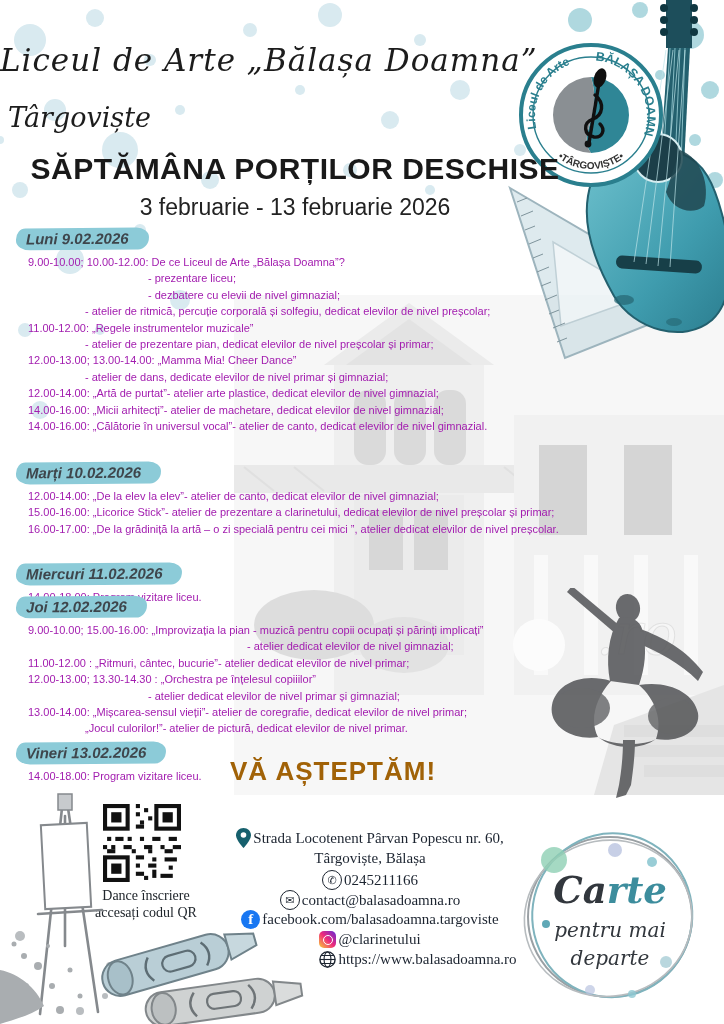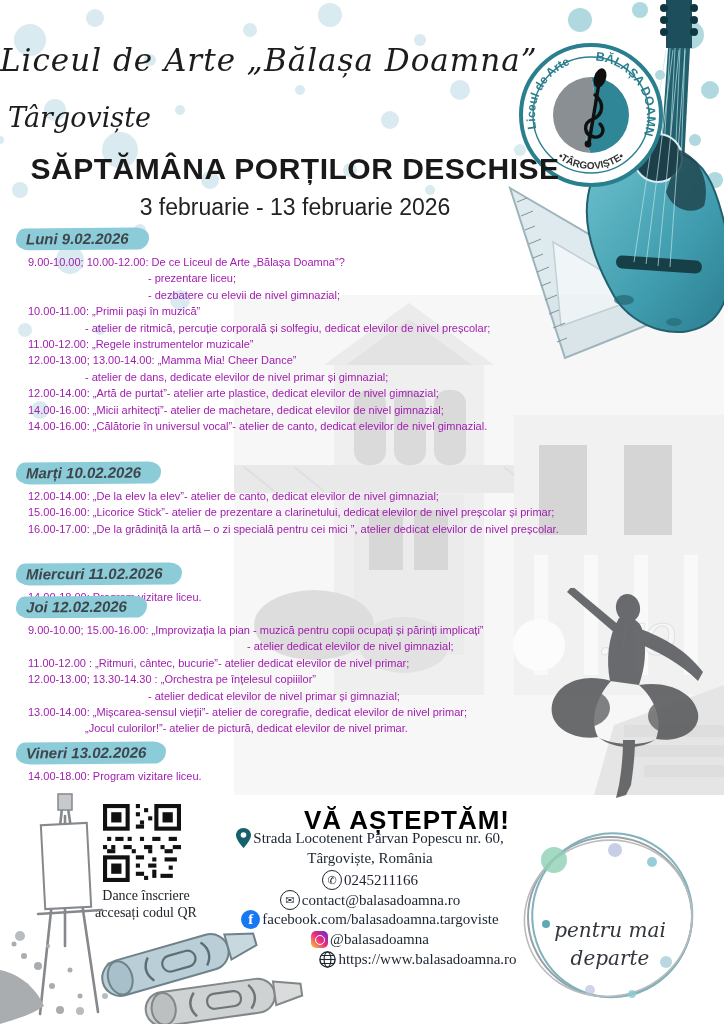--- a/index.html
+++ b/index.html
@@ -24,22 +24,22 @@
             transform:rotate(-.4deg);
             font-style:italic;font-weight:bold;font-size:15px;color:#3e464c;}
   .lines{margin-top:4px;}
   .sline{font-size:11px;line-height:16.4px;color:#a21caf;white-space:nowrap;}
   .ind0{margin-left:28px;}
   .ind1{margin-left:85px;}
   .ind2{margin-left:148px;}
   .ind3{margin-left:247px;}
 
   
-  #footer-heading{position:absolute;top:805px;left:230px;width:280px;text-align:right;
-                  font-size:26px;font-weight:bold;color:#000000;letter-spacing:1px;}
+  #footer-heading{position:absolute;top:756px;left:230px;width:280px;text-align:left;
+                  font-size:26px;font-weight:bold;color:#a16207;letter-spacing:1px;}
   .contact{position:absolute;left:210px;width:320px;display:flex;justify-content:center;
            align-items:center;gap:2px;font-family:"Liberation Serif",serif;
            font-size:15px;color:#1c2430;white-space:nowrap;}
   .circle-ico{display:inline-flex;align-items:center;justify-content:center;
               width:18px;height:18px;border:1.4px solid #1c2430;border-radius:50%;
               font-size:11px;line-height:1;color:#1c2430;flex:0 0 auto;}
   .fb-ico{display:inline-flex;align-items:center;justify-content:center;width:19px;height:19px;
           border-radius:50%;background:#1877f2;color:#fff;font-weight:bold;
           font-family:"Liberation Serif",serif;font-size:15px;flex:0 0 auto;}
   .ig-ico{display:inline-flex;align-items:center;justify-content:center;width:17px;height:17px;
@@ -255,23 +255,23 @@
   <div id="school-city" class="script-line">Târgoviște</div>
   <div id="main-title">SĂPTĂMÂNA PORȚILOR DESCHISE</div>
   <div id="date-range">3 februarie - 13 februarie 2026</div>
 
   <div class="day-section" style="top:228px;">
     <span class="day-pill">Luni 9.02.2026</span>
     <div class="lines">
         <div class="sline ind0">9.00-10.00; 10.00-12.00: De ce Liceul de Arte „Bălașa Doamna”?</div>
         <div class="sline ind2">- prezentare liceu;</div>
         <div class="sline ind2">- dezbatere cu elevii de nivel gimnazial;</div>
-        <div class="sline ind0">10.00-11.00: „Primii pași în muzică”</div>
         <div class="sline ind1">- atelier de ritmică, percuție corporală și solfegiu, dedicat elevilor de  nivel preșcolar;</div>
         <div class="sline ind0">11.00-12.00: „Regele instrumentelor muzicale”</div>
+        <div class="sline ind1">- atelier de prezentare pian, dedicat elevilor de nivel preșcolar și primar;</div>
         <div class="sline ind0">12.00-13.00; 13.00-14.00: „Mamma Mia! Cheer Dance”</div>
         <div class="sline ind1">- atelier de dans, dedicate elevilor de nivel primar și gimnazial;</div>
         <div class="sline ind0">12.00-14.00: „Artă de purtat”- atelier arte plastice, dedicat elevilor de nivel gimnazial;</div>
         <div class="sline ind0">14.00-16.00: „Micii arhitecți”- atelier de machetare, dedicat elevilor de nivel gimnazial;</div>
         <div class="sline ind0">14.00-16.00: „Călătorie în universul vocal”- atelier de canto, dedicat elevilor de nivel gimnazial.</div>
       </div>
   </div>
   <div class="day-section" style="top:462px;">
     <span class="day-pill">Marți 10.02.2026</span>
     <div class="lines">
@@ -308,39 +308,39 @@
   <div id="footer-heading">VĂ AȘTEPTĂM!</div>
 
   <div class="contact" style="top:828px;">
     <svg width="15" height="20" viewBox="0 0 15 20">
       <path d="M7.5 0 C3.3 0 0 3.2 0 7.2 C0 12 7.5 20 7.5 20 C7.5 20 15 12 15 7.2 C15 3.2 11.7 0 7.5 0 Z" fill="#16606d"></path>
       <circle cx="7.5" cy="7" r="2.8" fill="#ffffff"></circle>
     </svg>
     <span>Strada Locotenent Pârvan Popescu nr. 60,</span>
   </div>
   <div class="contact" style="top:850px;">
-    <span>Târgoviște, România</span>
+    <span>Târgoviște, Bălașa</span>
   </div>
   <div class="contact" style="top:870px;">
     <span class="circle-ico">✆</span>
     <span>0245211166</span>
   </div>
   <div class="contact" style="top:890px;">
     <span class="circle-ico">✉</span>
     <span>contact@balasadoamna.ro</span>
   </div>
   <div class="contact" style="top:910px;">
     <span class="fb-ico">f</span>
     <span>facebook.com/balasadoamna.targoviste</span>
   </div>
   <div class="contact" style="top:931px;">
     <span class="ig-ico">
         <span></span>
       </span>
-    <span>@balasadoamna</span>
+    <span>@clarinetului</span>
   </div>
   <div class="contact" style="top:951px;padding-left:48px;">
     <svg class="noi" width="17" height="17" viewBox="0 0 17 17">
       <circle cx="8.5" cy="8.5" r="7.6" fill="none" stroke="#1c2430" stroke-width="1.4"></circle>
       <ellipse cx="8.5" cy="8.5" rx="3.4" ry="7.6" fill="none" stroke="#1c2430" stroke-width="1.1"></ellipse>
       <line x1="1" y1="8.5" x2="16" y2="8.5" stroke="#1c2430" stroke-width="1.1"></line>
       <line x1="2" y1="4.5" x2="15" y2="4.5" stroke="#1c2430" stroke-width="1"></line>
       <line x1="2" y1="12.5" x2="15" y2="12.5" stroke="#1c2430" stroke-width="1"></line>
     </svg>
     <span>https://www.balasadoamna.ro</span>
@@ -456,17 +456,18 @@
       <ellipse cx="92" cy="93" rx="80" ry="82" fill="none" stroke="#7fb3bd" stroke-width="2" transform="rotate(8 90 95)"></ellipse>
       <ellipse cx="88" cy="96" rx="84" ry="78" fill="none" stroke="#b7bcbf" stroke-width="1.6" transform="rotate(-10 90 95)"></ellipse>
       <circle cx="34" cy="38" r="13" fill="#8fd0b4" opacity=".8"></circle>
       <circle cx="95" cy="28" r="7" fill="#b9c3e0" opacity=".8"></circle>
       <circle cx="132" cy="40" r="5" fill="#8ec8d2" opacity=".9"></circle>
       <circle cx="26" cy="102" r="4" fill="#5fa8b6"></circle>
       <circle cx="146" cy="140" r="6" fill="#a7cdd6" opacity=".8"></circle>
       <circle cx="70" cy="168" r="5" fill="#b9c3e0" opacity=".7"></circle>
       <circle cx="112" cy="172" r="4" fill="#8ec8d2" opacity=".8"></circle>
     </svg>
+    <div id="stamp-w1" class="stamp-text"><span>Ca</span><span class="teal">rte</span></div>
     <div id="stamp-w2" class="stamp-text">pentru mai</div>
     <div id="stamp-w3" class="stamp-text">departe</div>
   </div>
 
 </div>
 
 </body></html>

